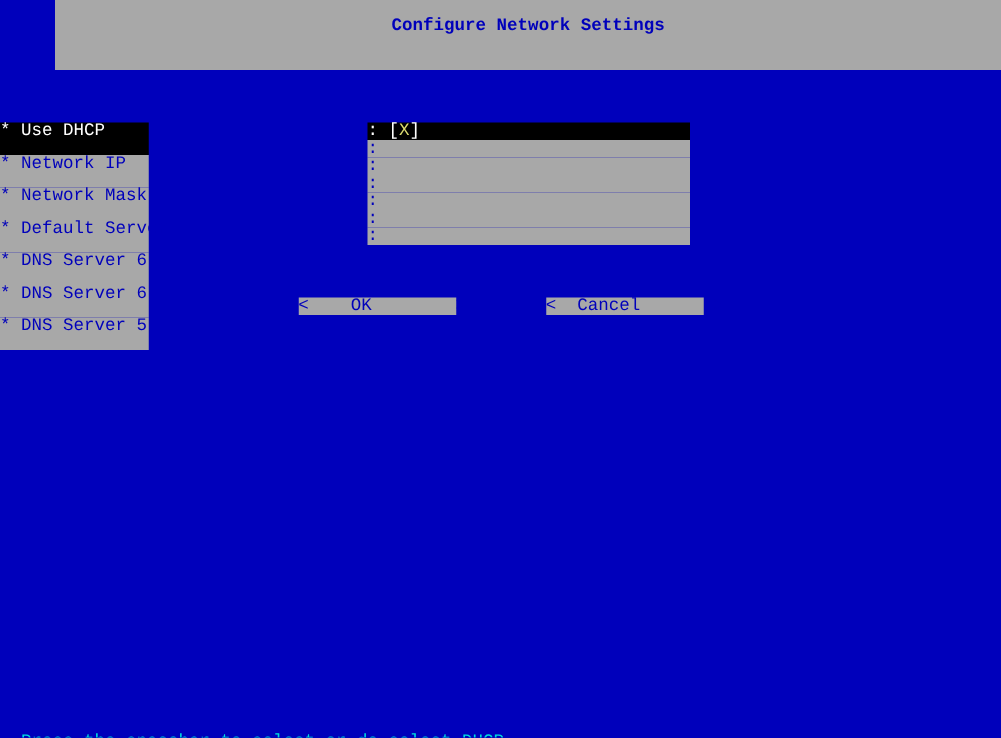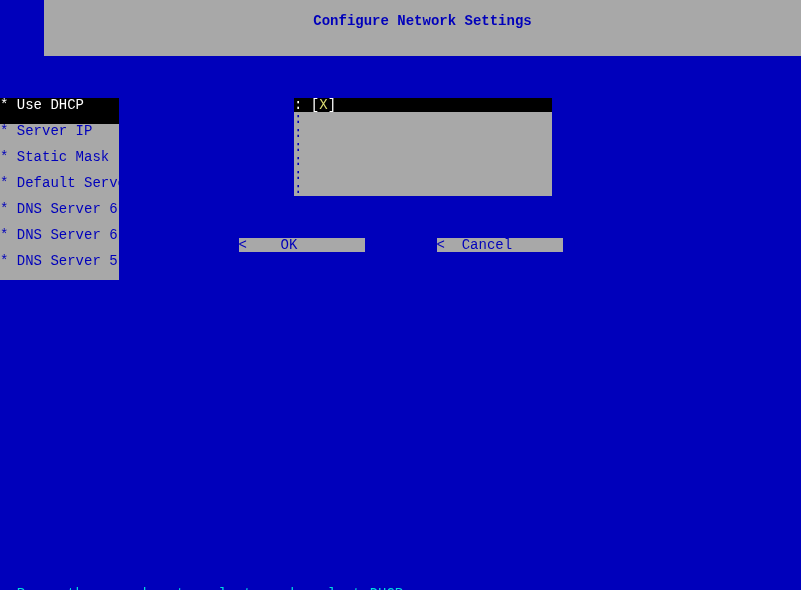--- a/index.html
+++ b/index.html
@@ -95,22 +95,22 @@
 </head>
 <body>
 
 <div class="titlebar">
   <span>Configure Network Settings</span>
 </div>
 
 <div class="main">
   <div class="labels-col" id="labels-col">
       <div class="label-row selected">* Use DHCP</div>
-      <div class="label-row">* Server IP</div>
-      <div class="label-row">* Static Mask</div>
+      <div class="label-row">* Network IP</div>
+      <div class="label-row">* Network Mask</div>
       <div class="label-row">* Default Server</div>
       <div class="label-row">* DNS Server 6</div>
       <div class="label-row">* DNS Server 6</div>
       <div class="label-row">* DNS Server 5</div>
     </div>
   <div class="values-col" id="values-col">
       <div class="value-row selected"><span>: </span><span class="bracket">[</span><span class="x-mark">X</span><span class="bracket">]</span></div>
       <div class="value-row">:</div>
       <div class="value-row">:</div>
       <div class="value-row">:</div>

